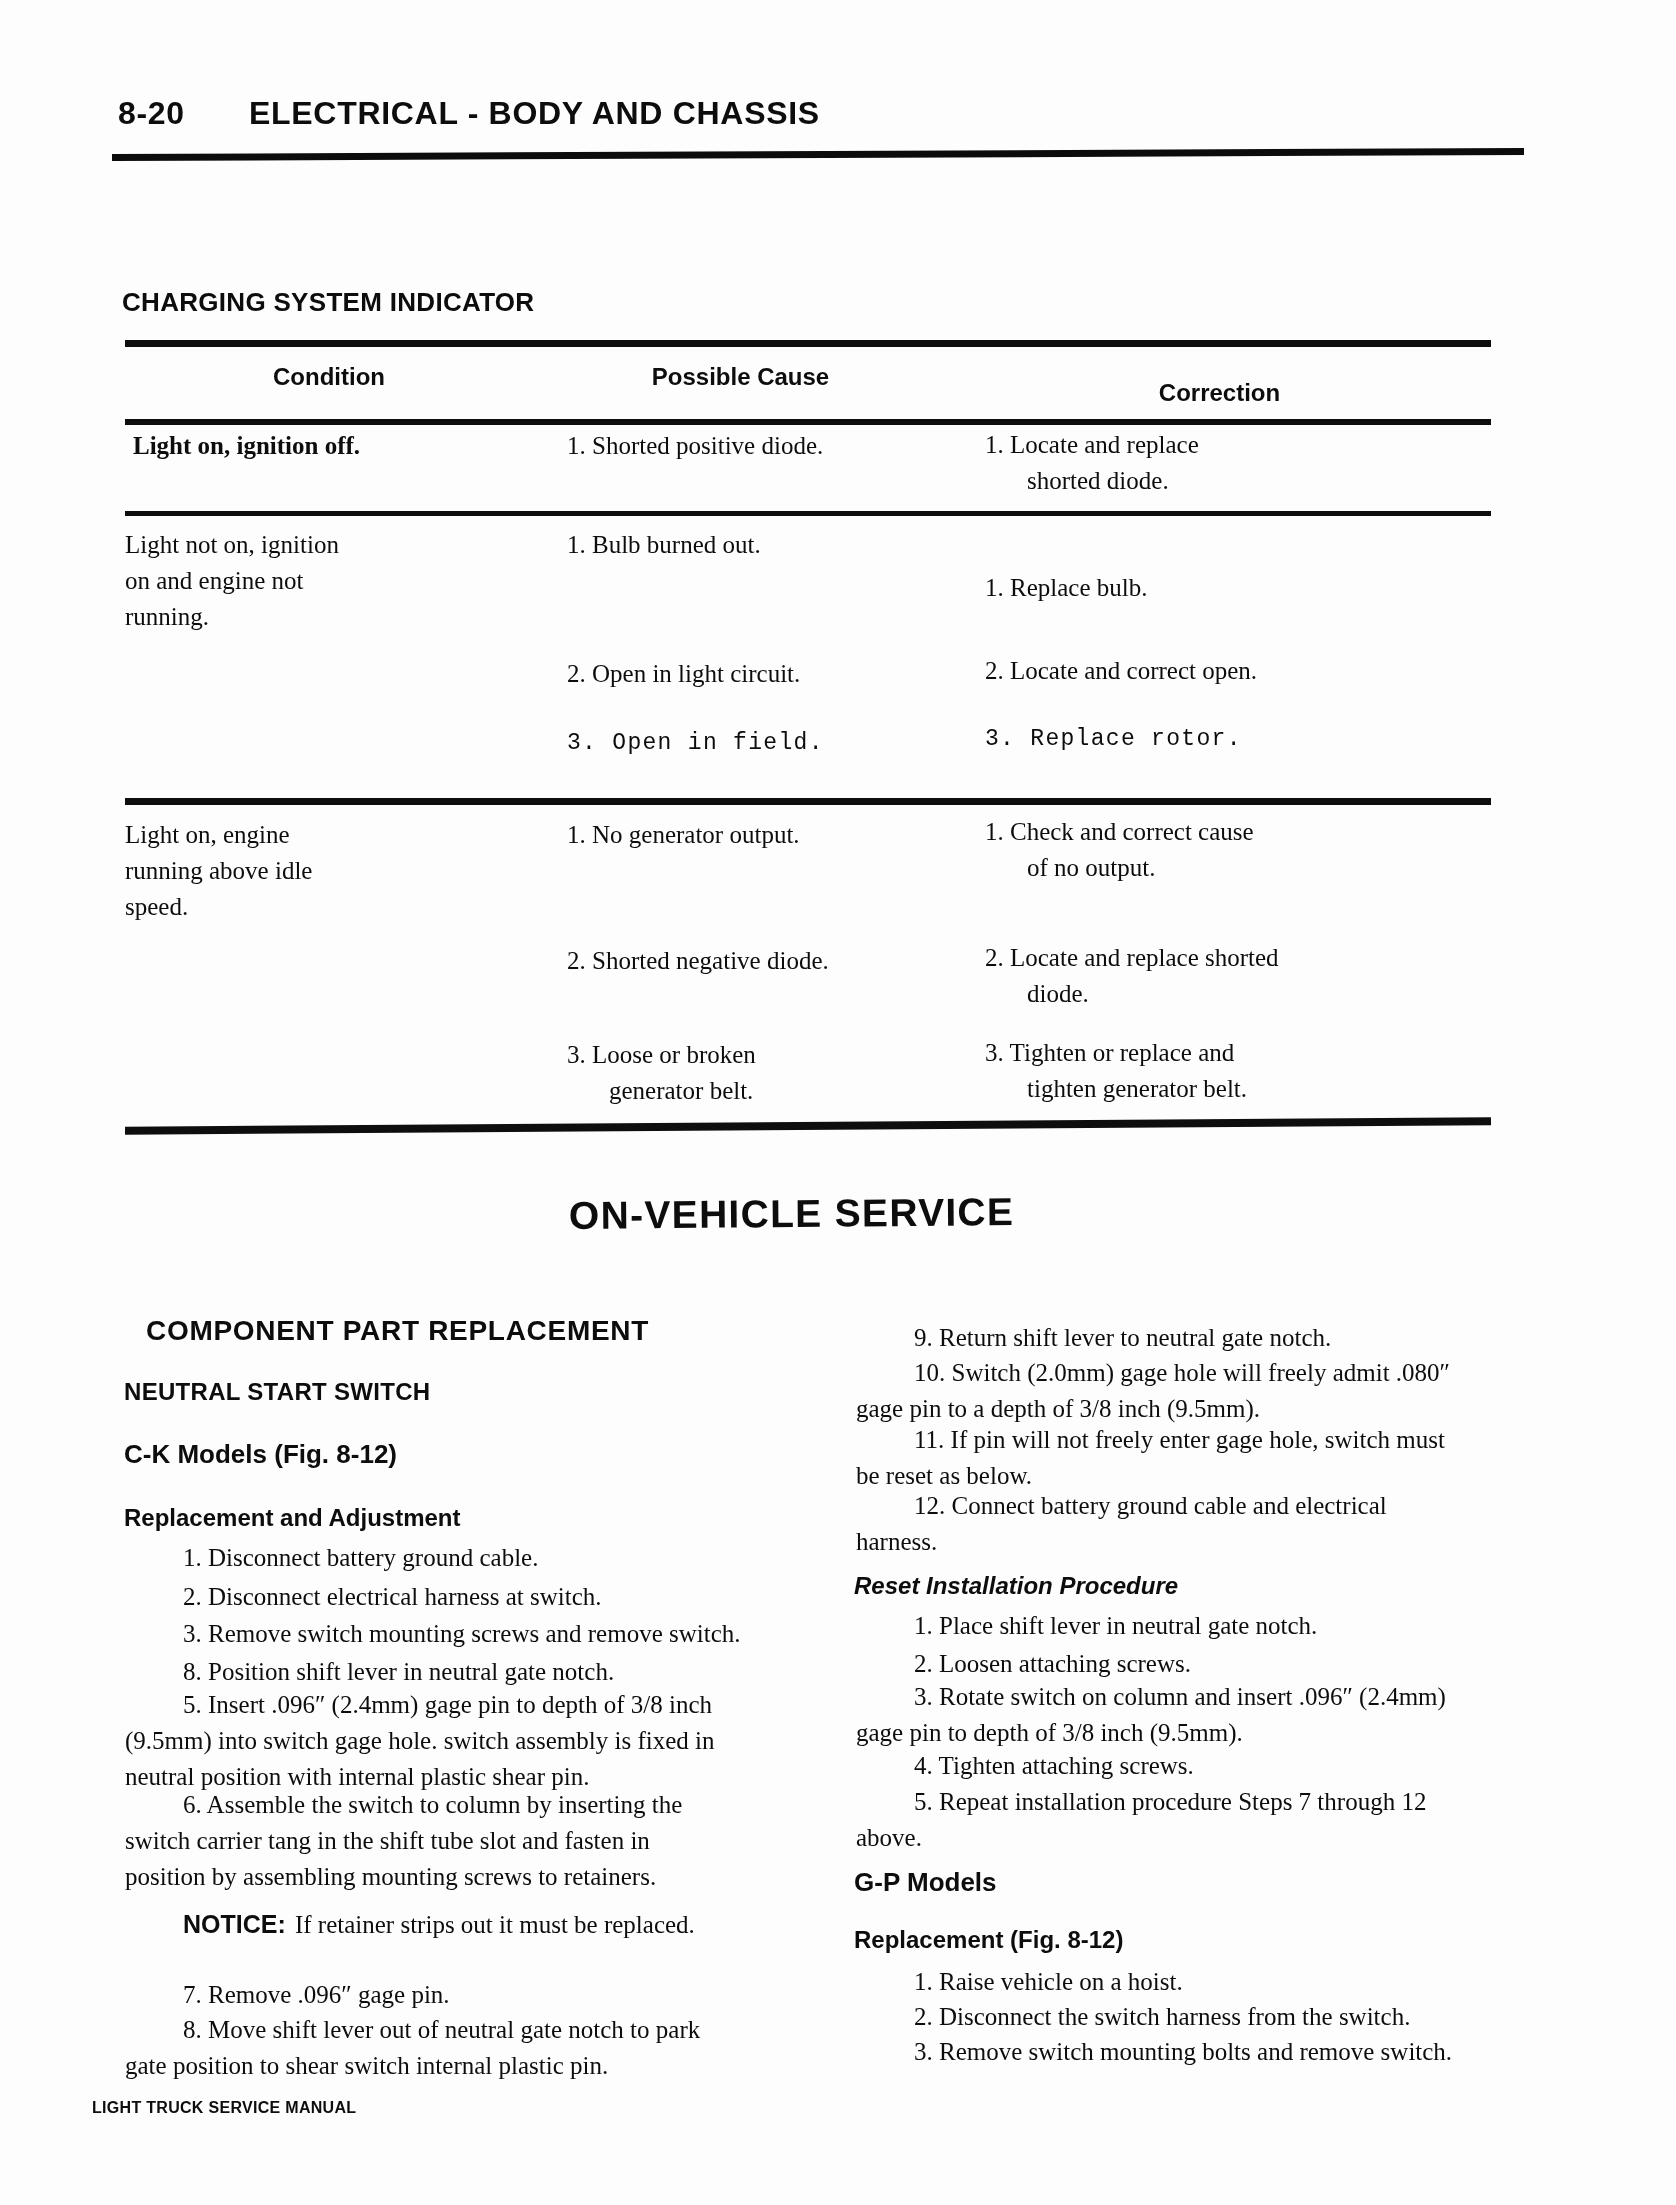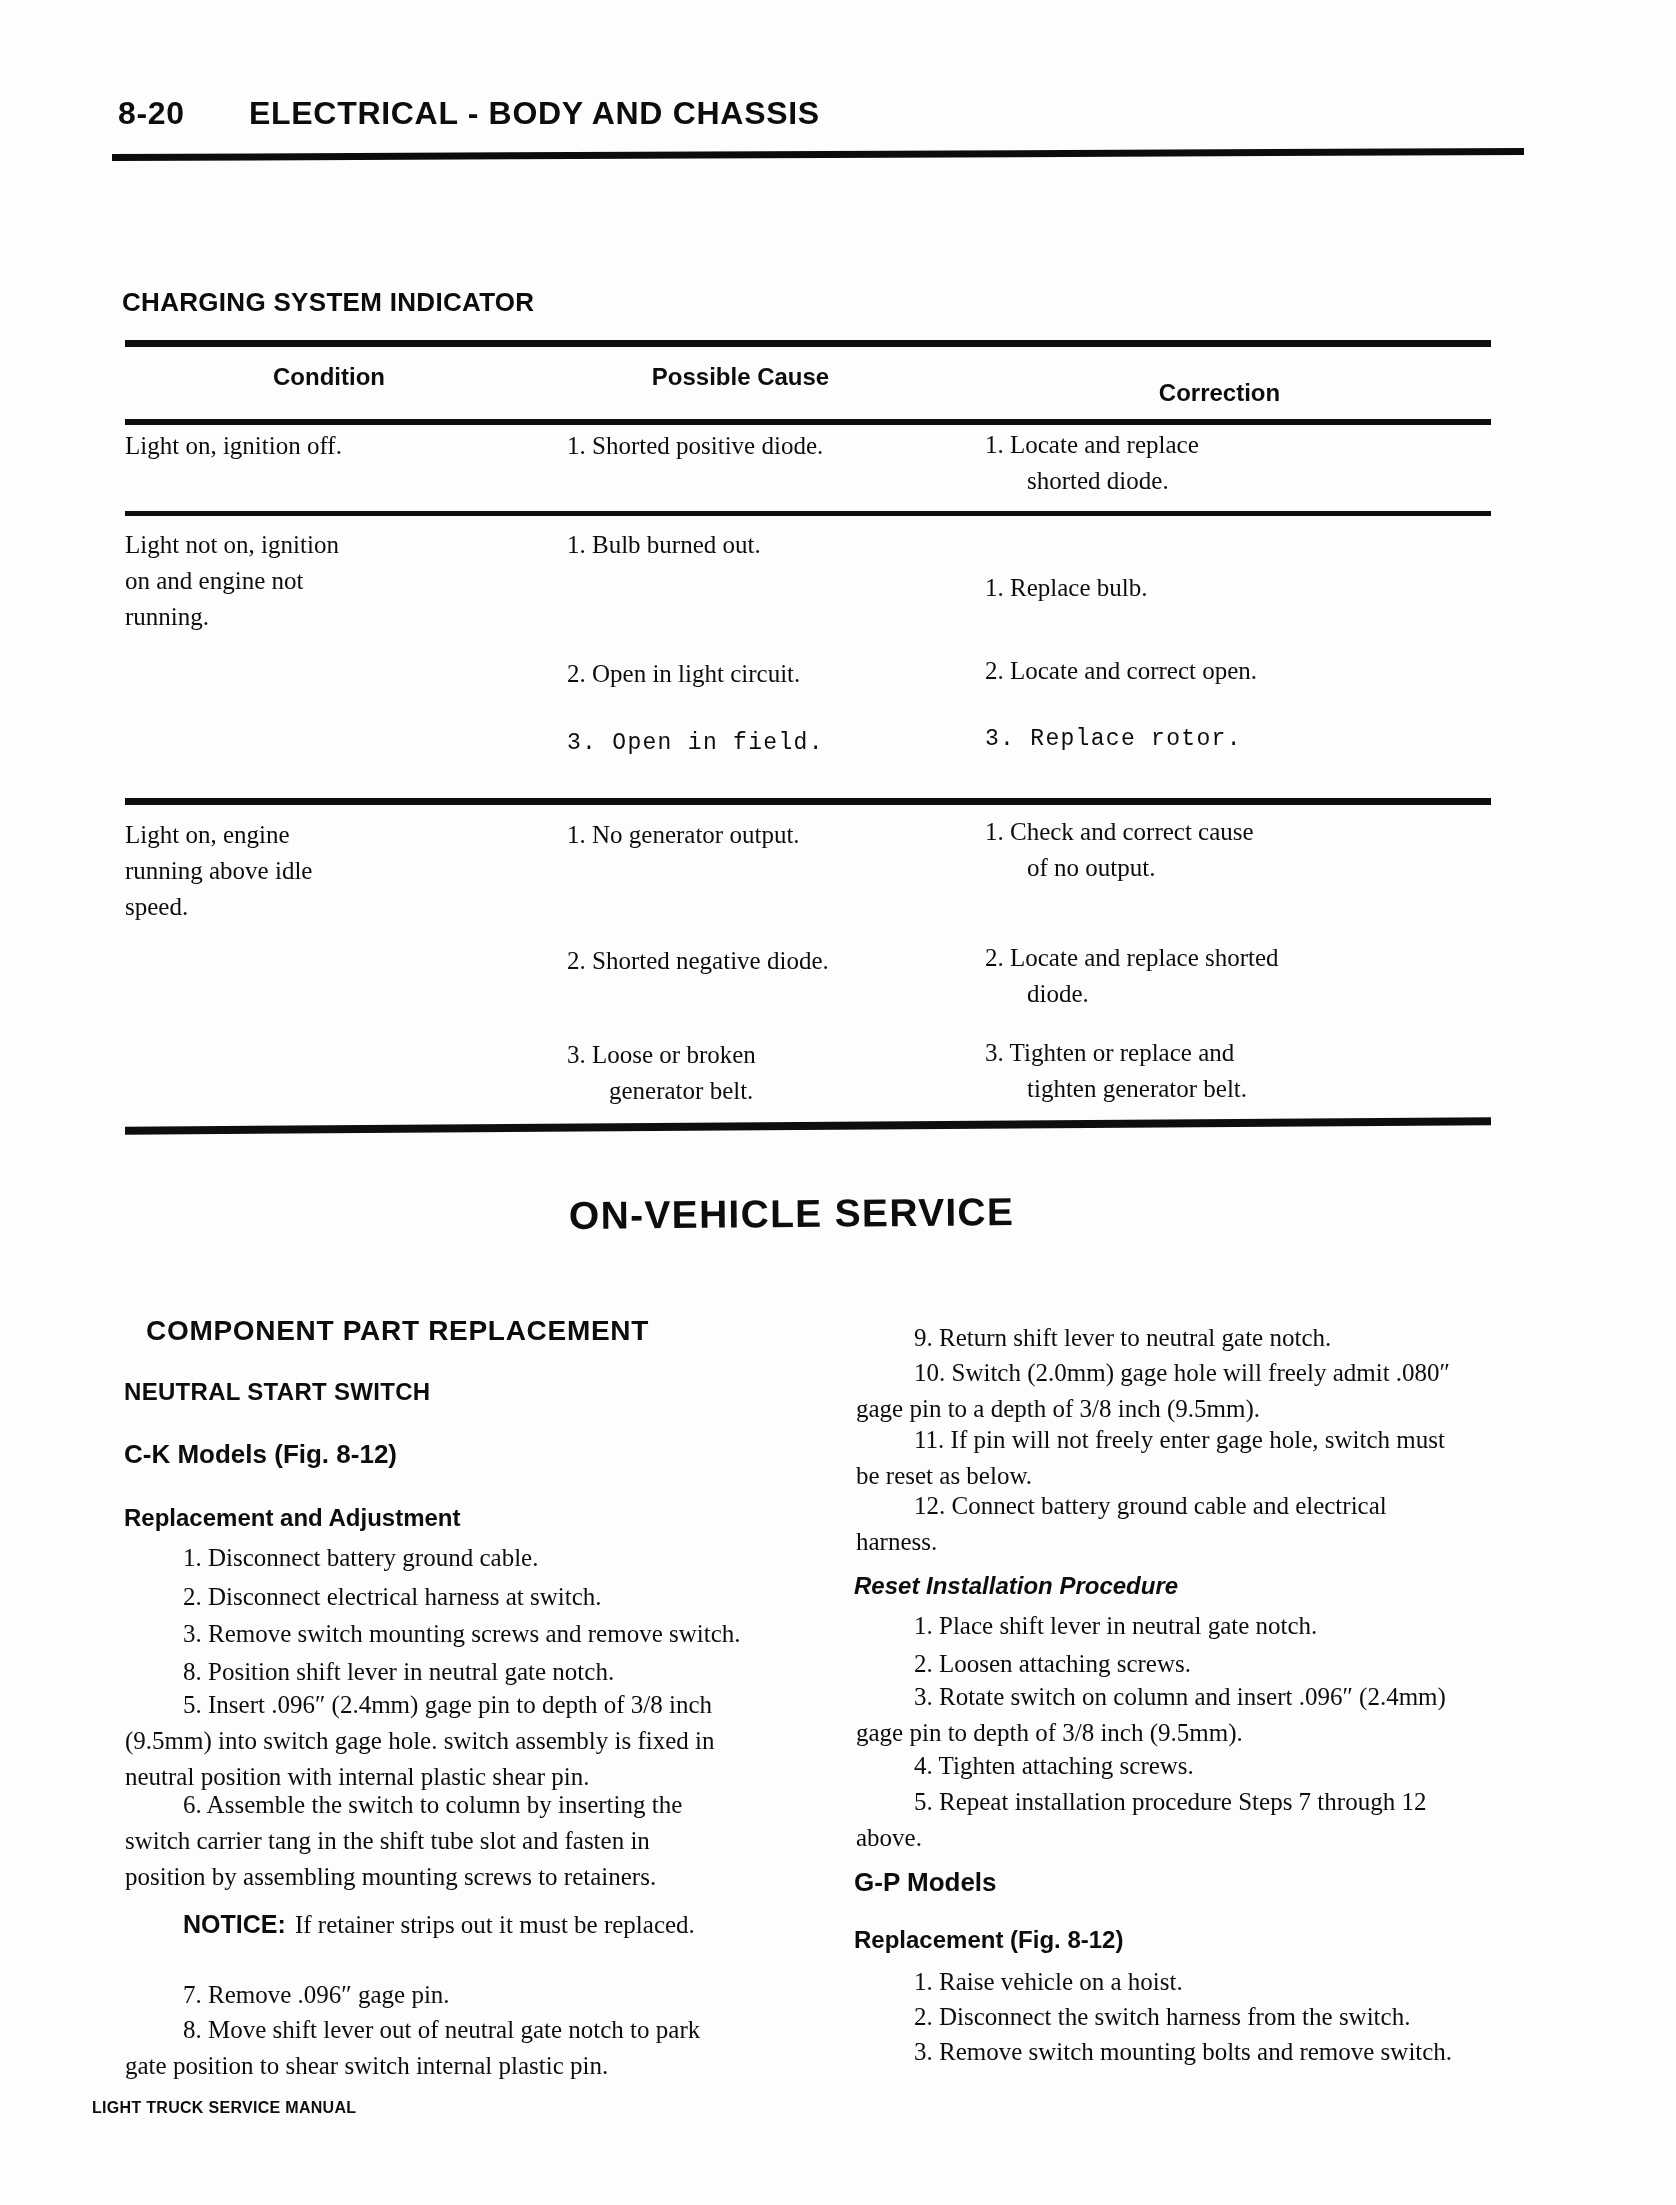--- a/index.html
+++ b/index.html
@@ -48,21 +48,21 @@
   <div class="abs sans sectitle" style="left:122px;top:287px;">CHARGING SYSTEM INDICATOR</div>
 
   <div class="rule" style="top:340px;height:6.6px;"></div>
 
   <div class="abs sans th" style="left:125px;top:363px;width:408px;">Condition</div>
   <div class="abs sans th" style="left:533px;top:363px;width:415px;">Possible Cause</div>
   <div class="abs sans th" style="left:948px;top:363px;width:543px;margin-top:16px;">Correction</div>
 
   <div class="rule" style="top:419px;height:6px;"></div>
 
-  <div class="abs serif cell" style="left:125px;top:428px;">
+  <div class="abs serif cell" style="left:133px;top:428px;font-weight:bold;">
     <div class="line">Light on, ignition off.</div>
   </div>
   <div class="abs serif cell" style="left:567px;top:428px;">
     <div class="line">1. Shorted positive diode.</div>
   </div>
   <div class="abs serif cell" style="left:985px;top:427px;">
     <div class="line">1. Locate and replace</div>
     <div class="line cont">shorted diode.</div>
   </div>
 

